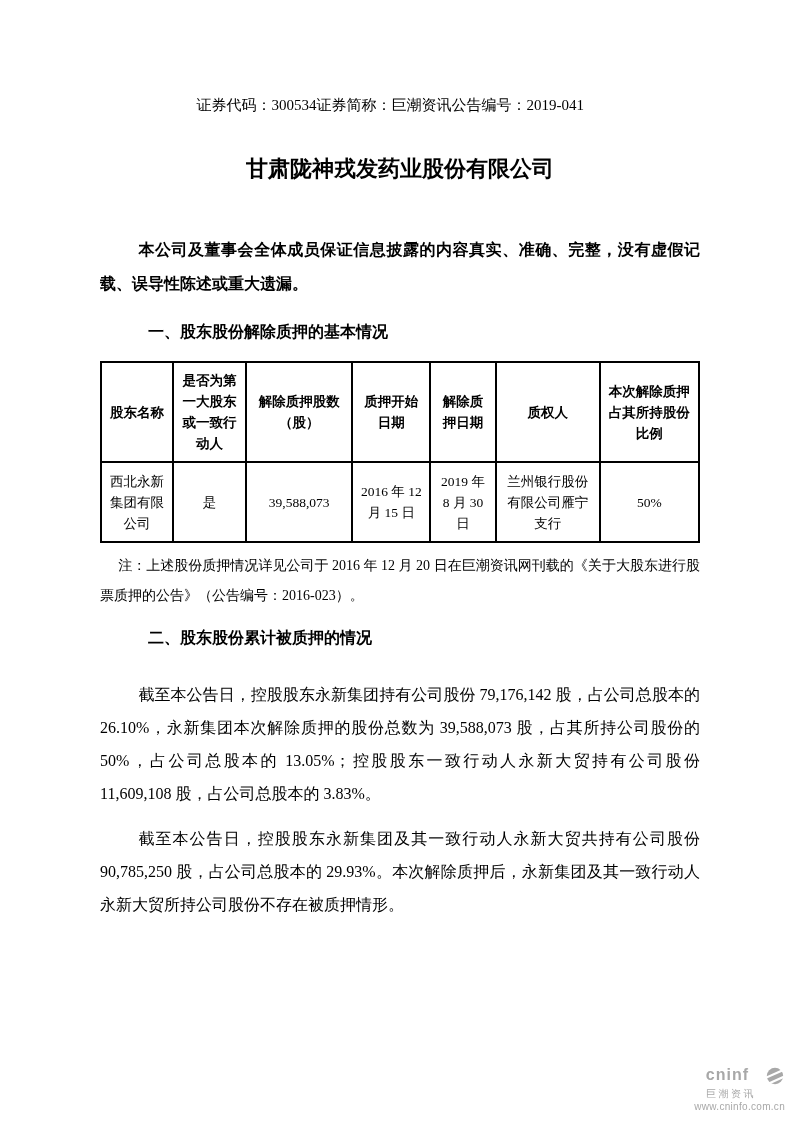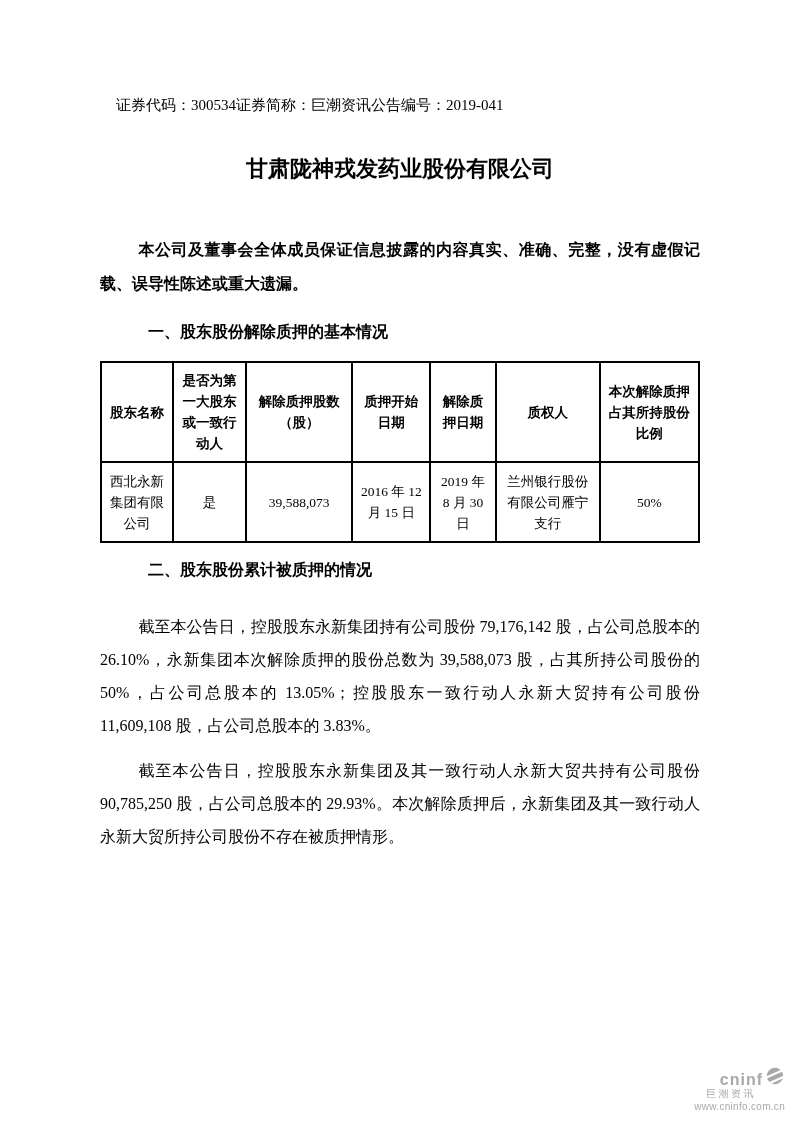--- a/index.html
+++ b/index.html
@@ -14,21 +14,21 @@
     margin: 0 auto;
   }
   .content {
     position: absolute;
     left: 100px;
     top: 95px;
     width: 600px;
   }
   .doc-header {
     display: flex;
-    justify-content: flex-start;
+    justify-content: flex-end;
     width: 468px;
     margin-left: 16px;
     font-size: 15px;
     line-height: 20px;
     white-space: nowrap;
   }
   .title {
     margin: 10px;
     text-align: center;
     font-weight: bold;
@@ -90,23 +90,23 @@
     position: absolute;
     right: 8px;
     bottom: 10px;
     text-align: right;
     color: #a8a8a8;
     font-family: "Liberation Sans", "DejaVu Sans", sans-serif;
     line-height: 1;
   }
   .brand-row {
     display: flex;
-    align-items: flex-end;
+    align-items: flex-start;
     justify-content: flex-end;
-    gap: 2px;
+    gap: 16px;
   }
   .brand-text {
     font-size: 16px;
     font-weight: bold;
     letter-spacing: 1px;
   }
   .logo-icon { display: inline-block; }
   .brand-cn {
     font-size: 10px;
     letter-spacing: 2.5px;
@@ -164,20 +164,21 @@
           <td>是</td>
           <td>39,588,073</td>
           <td>2016 年 12 月 15 日</td>
           <td>2019 年 8 月 30 日</td>
           <td>兰州银行股份有限公司雁宁支行</td>
           <td>50%</td>
         </tr>
       </tbody>
     </table>
 
+    <p class="note">注：上述股份质押情况详见公司于 2016 年 12 月 20 日在巨潮资讯网刊载的《关于大股东进行股票质押的公告》（公告编号：2016-023）。</p>
 
     <h2 class="section-heading heading-2">二、股东股份累计被质押的情况</h2>
 
     <p class="para para-2">截至本公告日，控股股东永新集团持有公司股份 79,176,142 股，占公司总股本的 26.10%，永新集团本次解除质押的股份总数为 39,588,073 股，占其所持公司股份的 50%，占公司总股本的 13.05%；控股股东一致行动人永新大贸持有公司股份 11,609,108 股，占公司总股本的 3.83%。</p>
 
     <p class="para para-3">截至本公告日，控股股东永新集团及其一致行动人永新大贸共持有公司股份 90,785,250 股，占公司总股本的 29.93%。本次解除质押后，永新集团及其一致行动人永新大贸所持公司股份不存在被质押情形。</p>
 
   </div>
 
   <div class="footer-logo">

